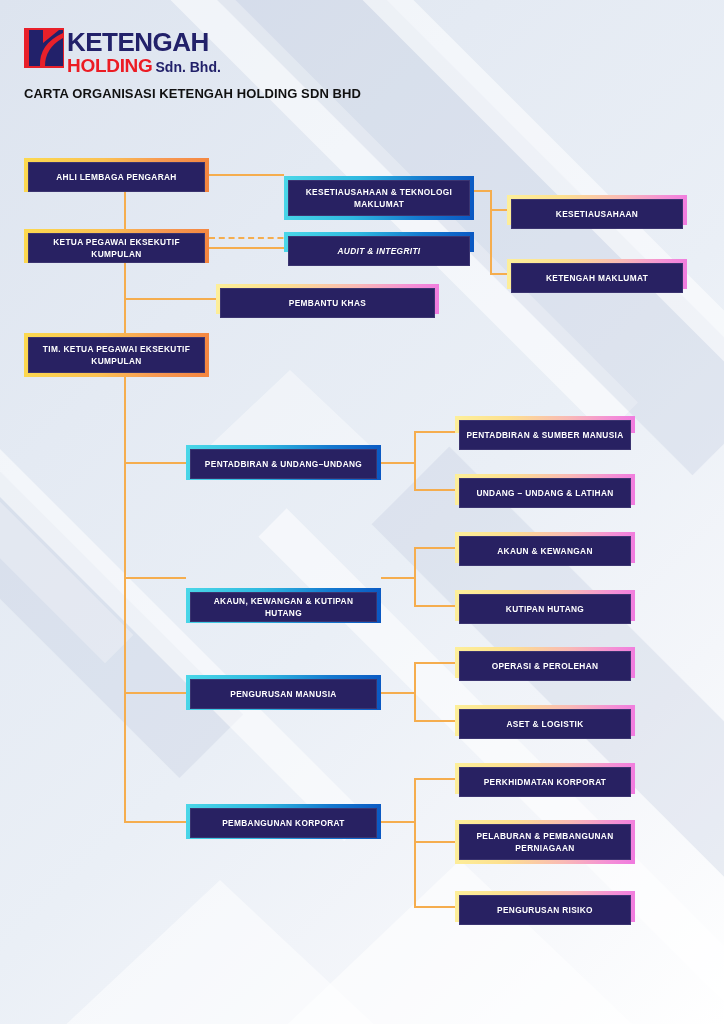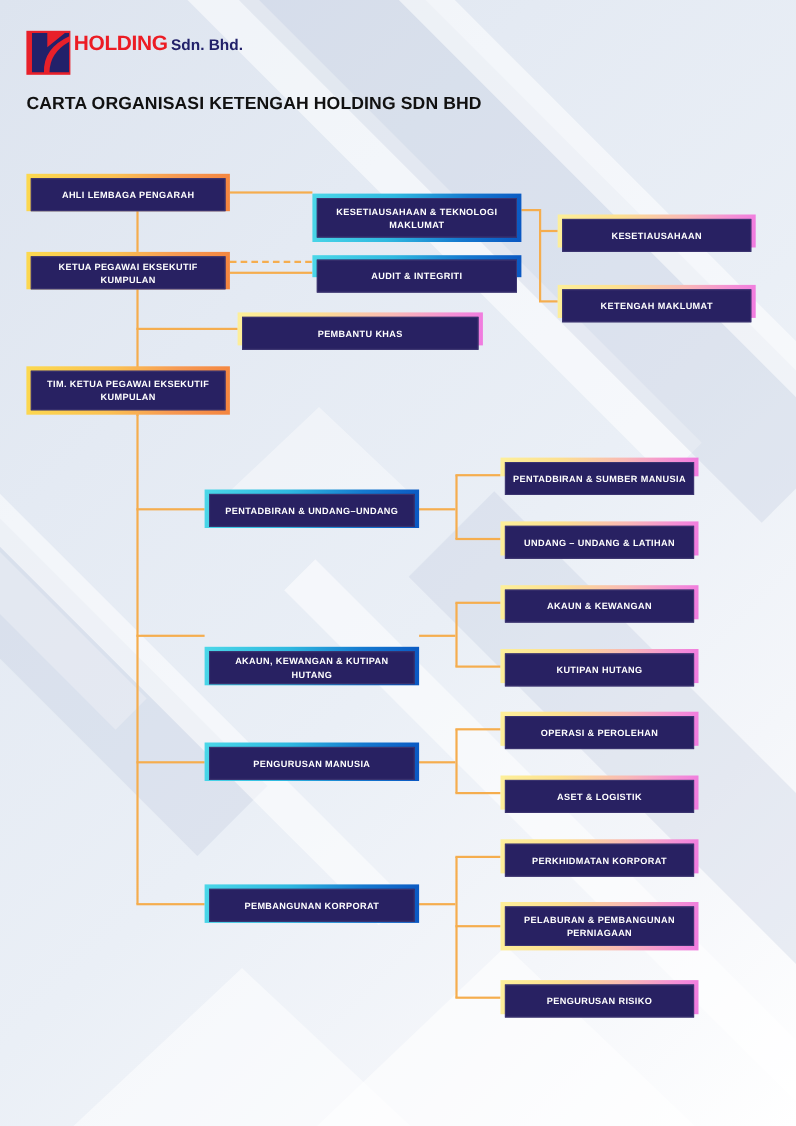--- a/index.html
+++ b/index.html
@@ -99,21 +99,21 @@
     font-size: 14px;
     font-weight: bold;
     color: #22216a;
     margin-left: 3px;
   }
 
   #page-title {
     position: absolute;
     left: 24px;
     top: 86px;
-    font-size: 16px;
+    font-size: 13px;
     font-weight: bold;
     color: #111111;
     letter-spacing: 0.1px;
     white-space: nowrap;
   }
 
   
   #chart {
     position: absolute;
     left: 0; top: 0;
@@ -195,20 +195,21 @@
 
   <div id="header">
     <div class="logo">
       <div class="logo-mark">
         <svg class="k-shape" viewBox="0 0 34 36">
           <path d="M0 0 L14 0 L14 13 L30 0 L34 0 L34 3 Q10 14 11 36 L0 36 Z" fill="#22216a"></path>
           <path d="M34 8 Q16 18 16 36 L34 36 Z" fill="#22216a"></path>
         </svg>
       </div>
       <div class="logo-words">
+        <span class="logo-top">KETENGAH</span>
         <span class="logo-bottom">
           <span class="logo-holding">HOLDING</span>
           <span class="logo-sdn">Sdn. Bhd.</span>
         </span>
       </div>
     </div>
     <div id="page-title">CARTA ORGANISASI KETENGAH HOLDING SDN BHD</div>
   </div>
 
   <div id="chart">
@@ -251,21 +252,21 @@
     <div id="nodes">
         <div class="node frame-orange" style="left: 24px; top: 158px; width: 185px; height: 34px;">
           <div class="inner">AHLI LEMBAGA PENGARAH</div>
         </div>
         <div class="node frame-orange" style="left: 24px; top: 229px; width: 185px; height: 34px;">
           <div class="inner">KETUA PEGAWAI EKSEKUTIF KUMPULAN</div>
         </div>
         <div class="node frame-cyan" style="left: 284px; top: 176px; width: 190px; height: 44px;">
           <div class="inner">KESETIAUSAHAAN &amp; TEKNOLOGI MAKLUMAT</div>
         </div>
-        <div class="node frame-cyan" style="left: 284px; top: 232px; width: 190px; height: 20px;">
+        <div class="node frame-cyan" style="left: 284px; top: 232px; width: 190px; height: 20px; font-style: italic;">
           <div class="inner">AUDIT &amp; INTEGRITI</div>
         </div>
         <div class="node frame-pink" style="left: 507px; top: 195px; width: 180px; height: 30px;">
           <div class="inner">KESETIAUSAHAAN</div>
         </div>
         <div class="node frame-pink" style="left: 507px; top: 259px; width: 180px; height: 30px;">
           <div class="inner">KETENGAH MAKLUMAT</div>
         </div>
         <div class="node frame-pink" style="left: 216px; top: 284px; width: 223px; height: 30px;">
           <div class="inner">PEMBANTU KHAS</div>

